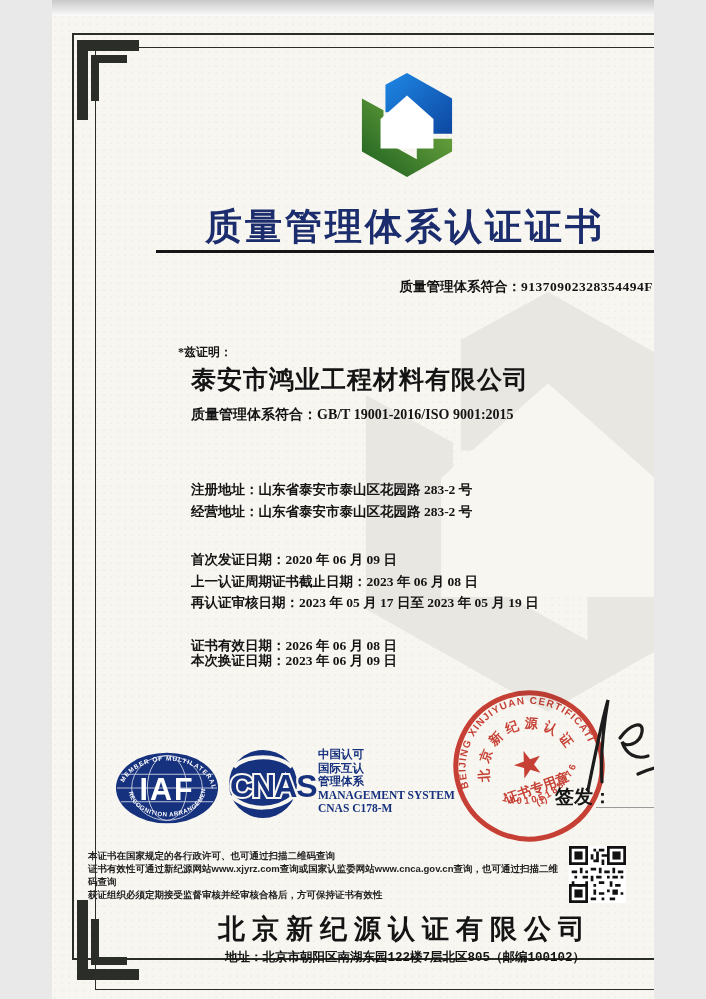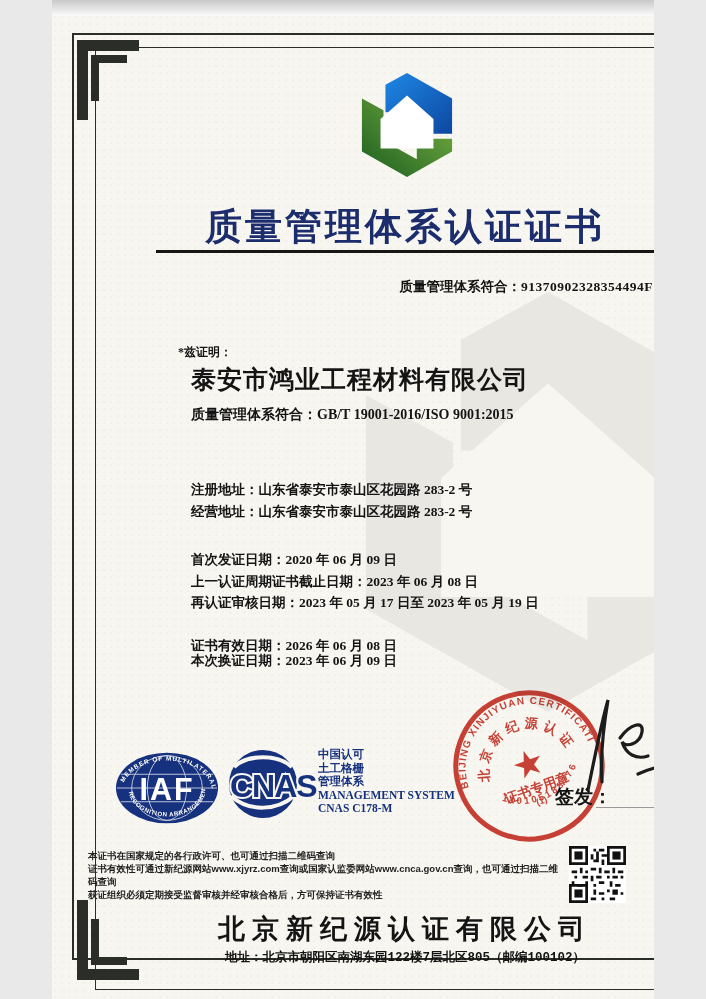--- a/index.html
+++ b/index.html
@@ -187,21 +187,21 @@
 
   <svg class="abs" style="left:170px; top:746px;" width="124" height="80" viewBox="0 0 124 80">
     <circle cx="41" cy="38" r="34" fill="#16317d"></circle>
     <path d="M12 21 C 26 8 56 8 70 21" stroke="#f8f6f0" stroke-width="4" fill="none"></path>
     <path d="M9 50 C 28 67 56 64 72 50" stroke="#f8f6f0" stroke-width="4" fill="none"></path>
     <text x="8" y="51" font-size="32" font-weight="900" fill="#16317d" stroke="#f8f6f0" stroke-width="4" style="paint-order:stroke" letter-spacing="-1" font-family="Liberation Sans, sans-serif">CNAS</text>
   </svg>
 
   <div class="abs cnas-block">
     <div>中国认可</div>
-    <div>土工格栅</div>
+    <div>国际互认</div>
     <div>管理体系</div>
     <div>MANAGEMENT SYSTEM</div>
     <div>CNAS C178-M</div>
   </div>
 
   <svg class="abs seal-wrap" viewBox="0 0 160 160">
     <defs>
       <path id="sealEn" d="M16 82 A64 64 0 1 1 144 82"></path>
       <path id="sealCn" d="M38 84 A42 42 0 1 1 122 84"></path>
       <path id="sealNo" d="M34 94 A58 58 0 0 0 126 94"></path>

